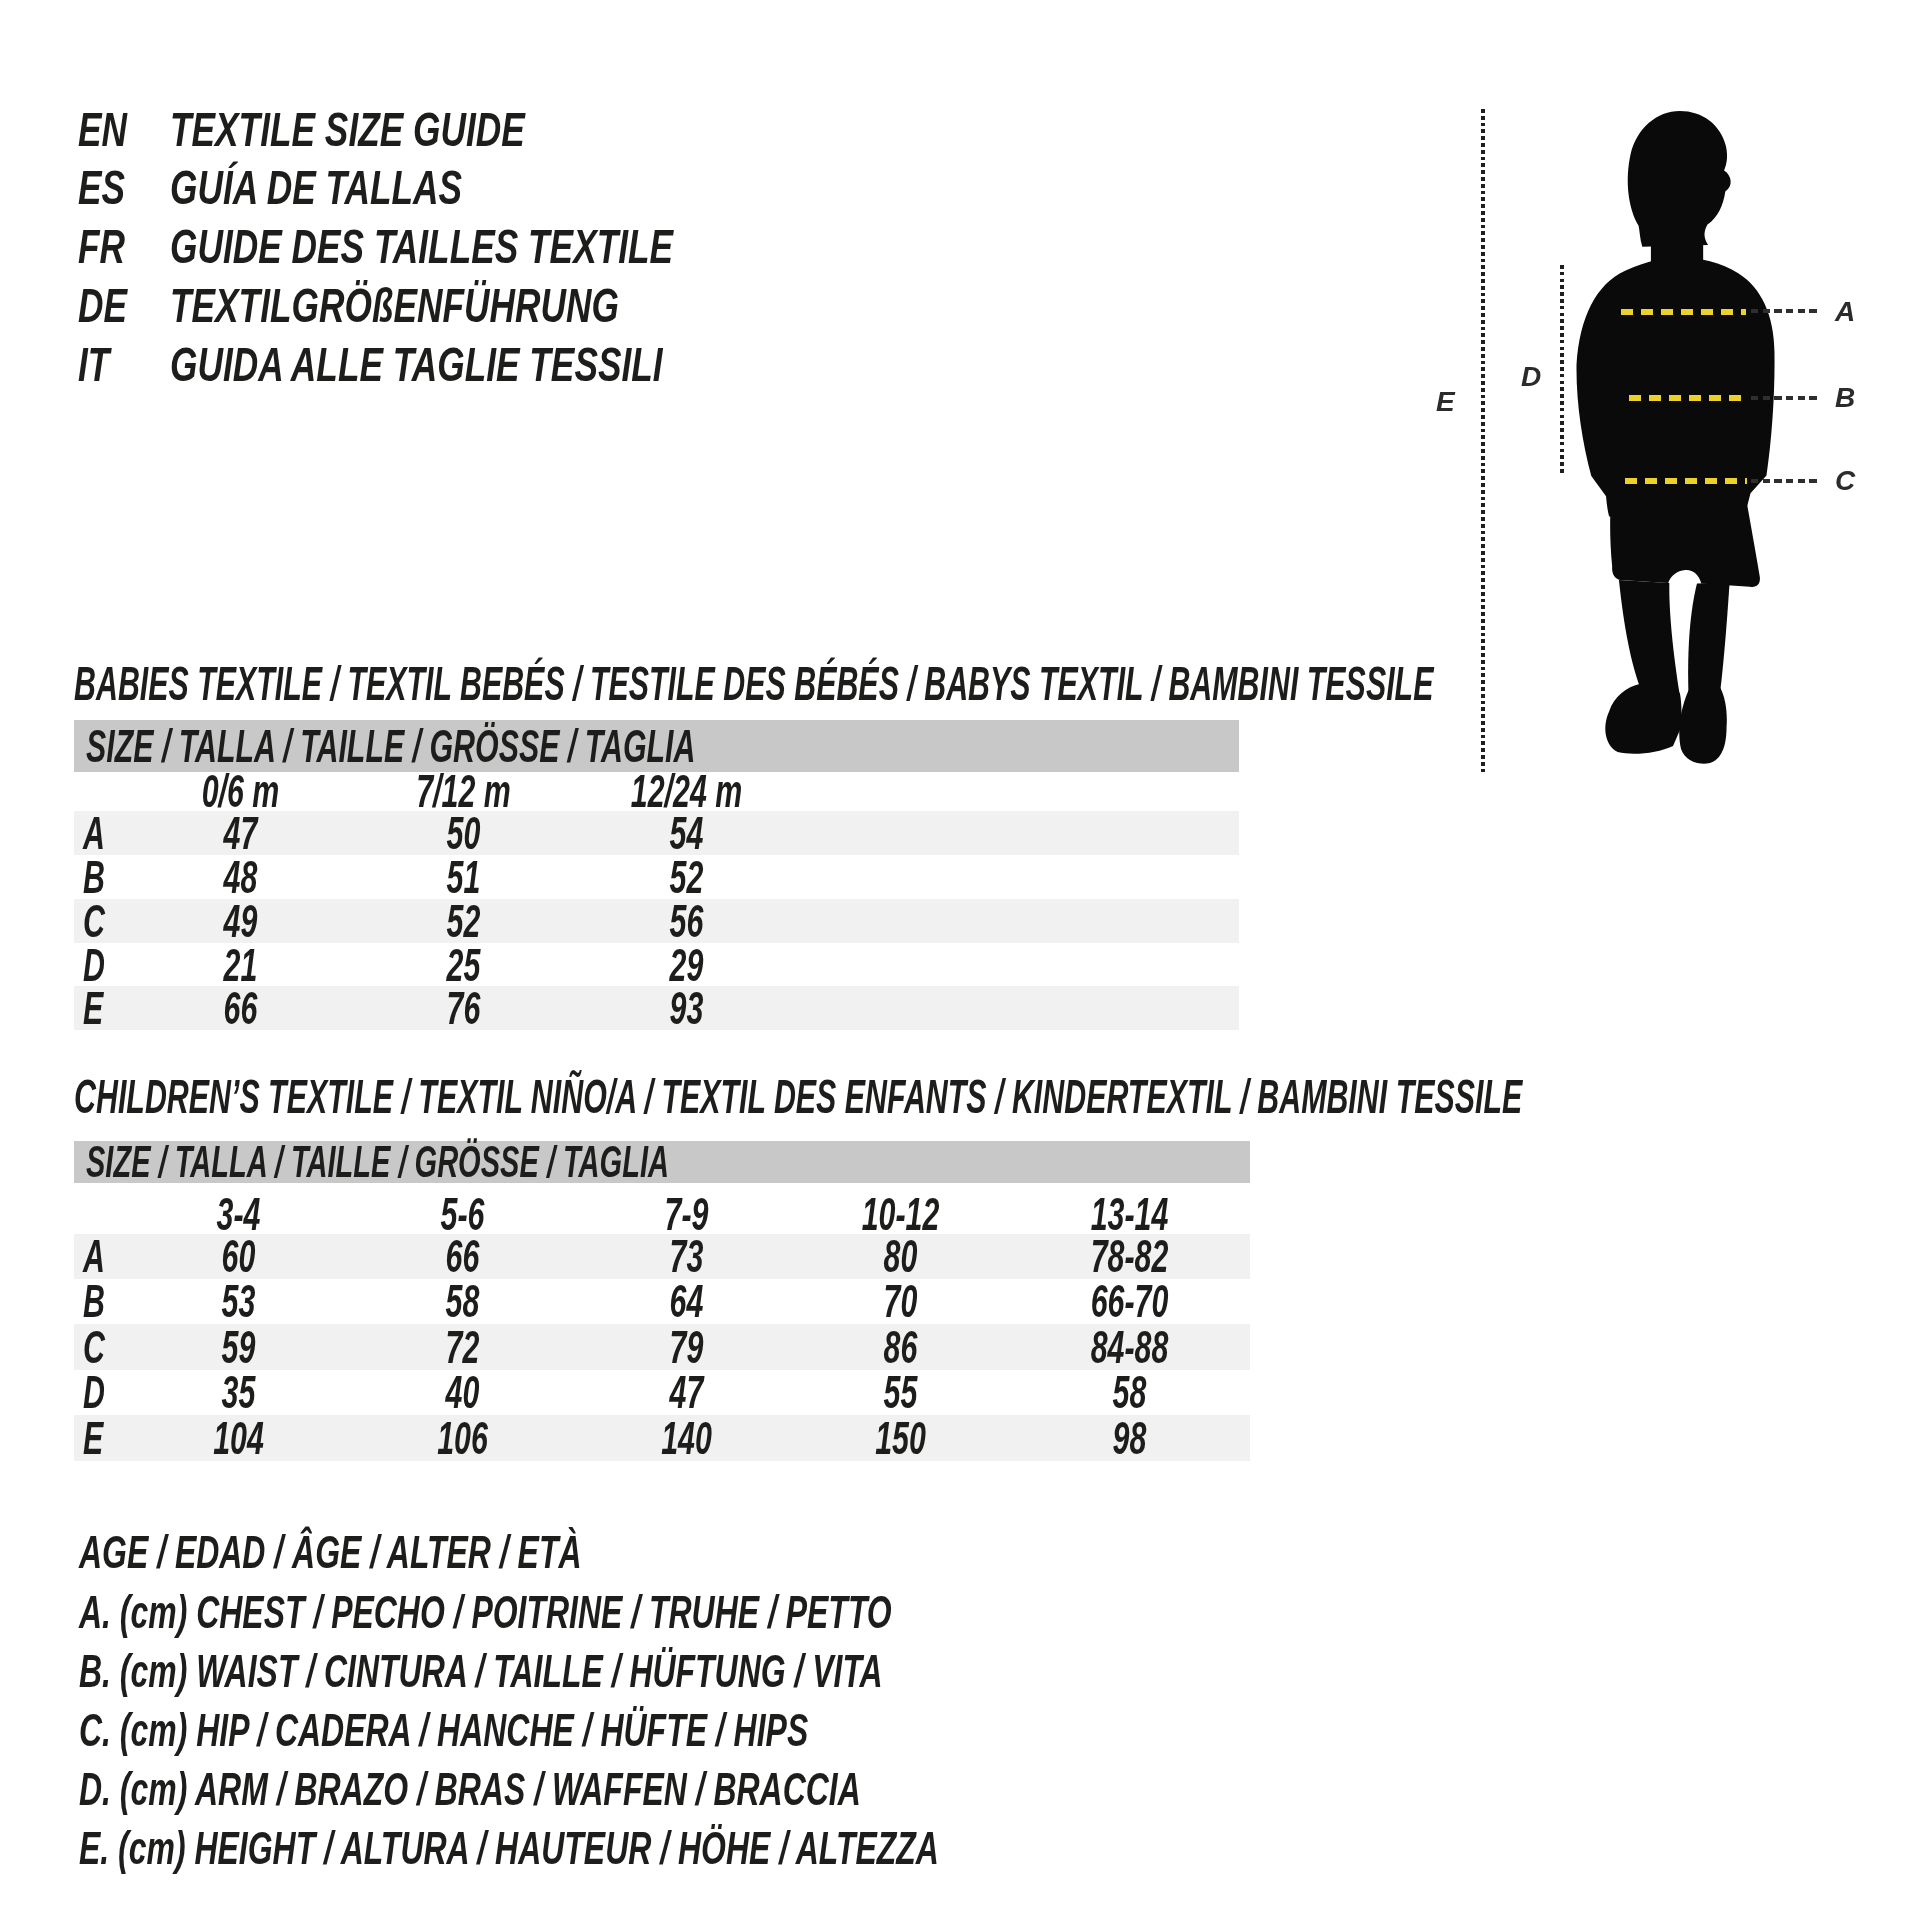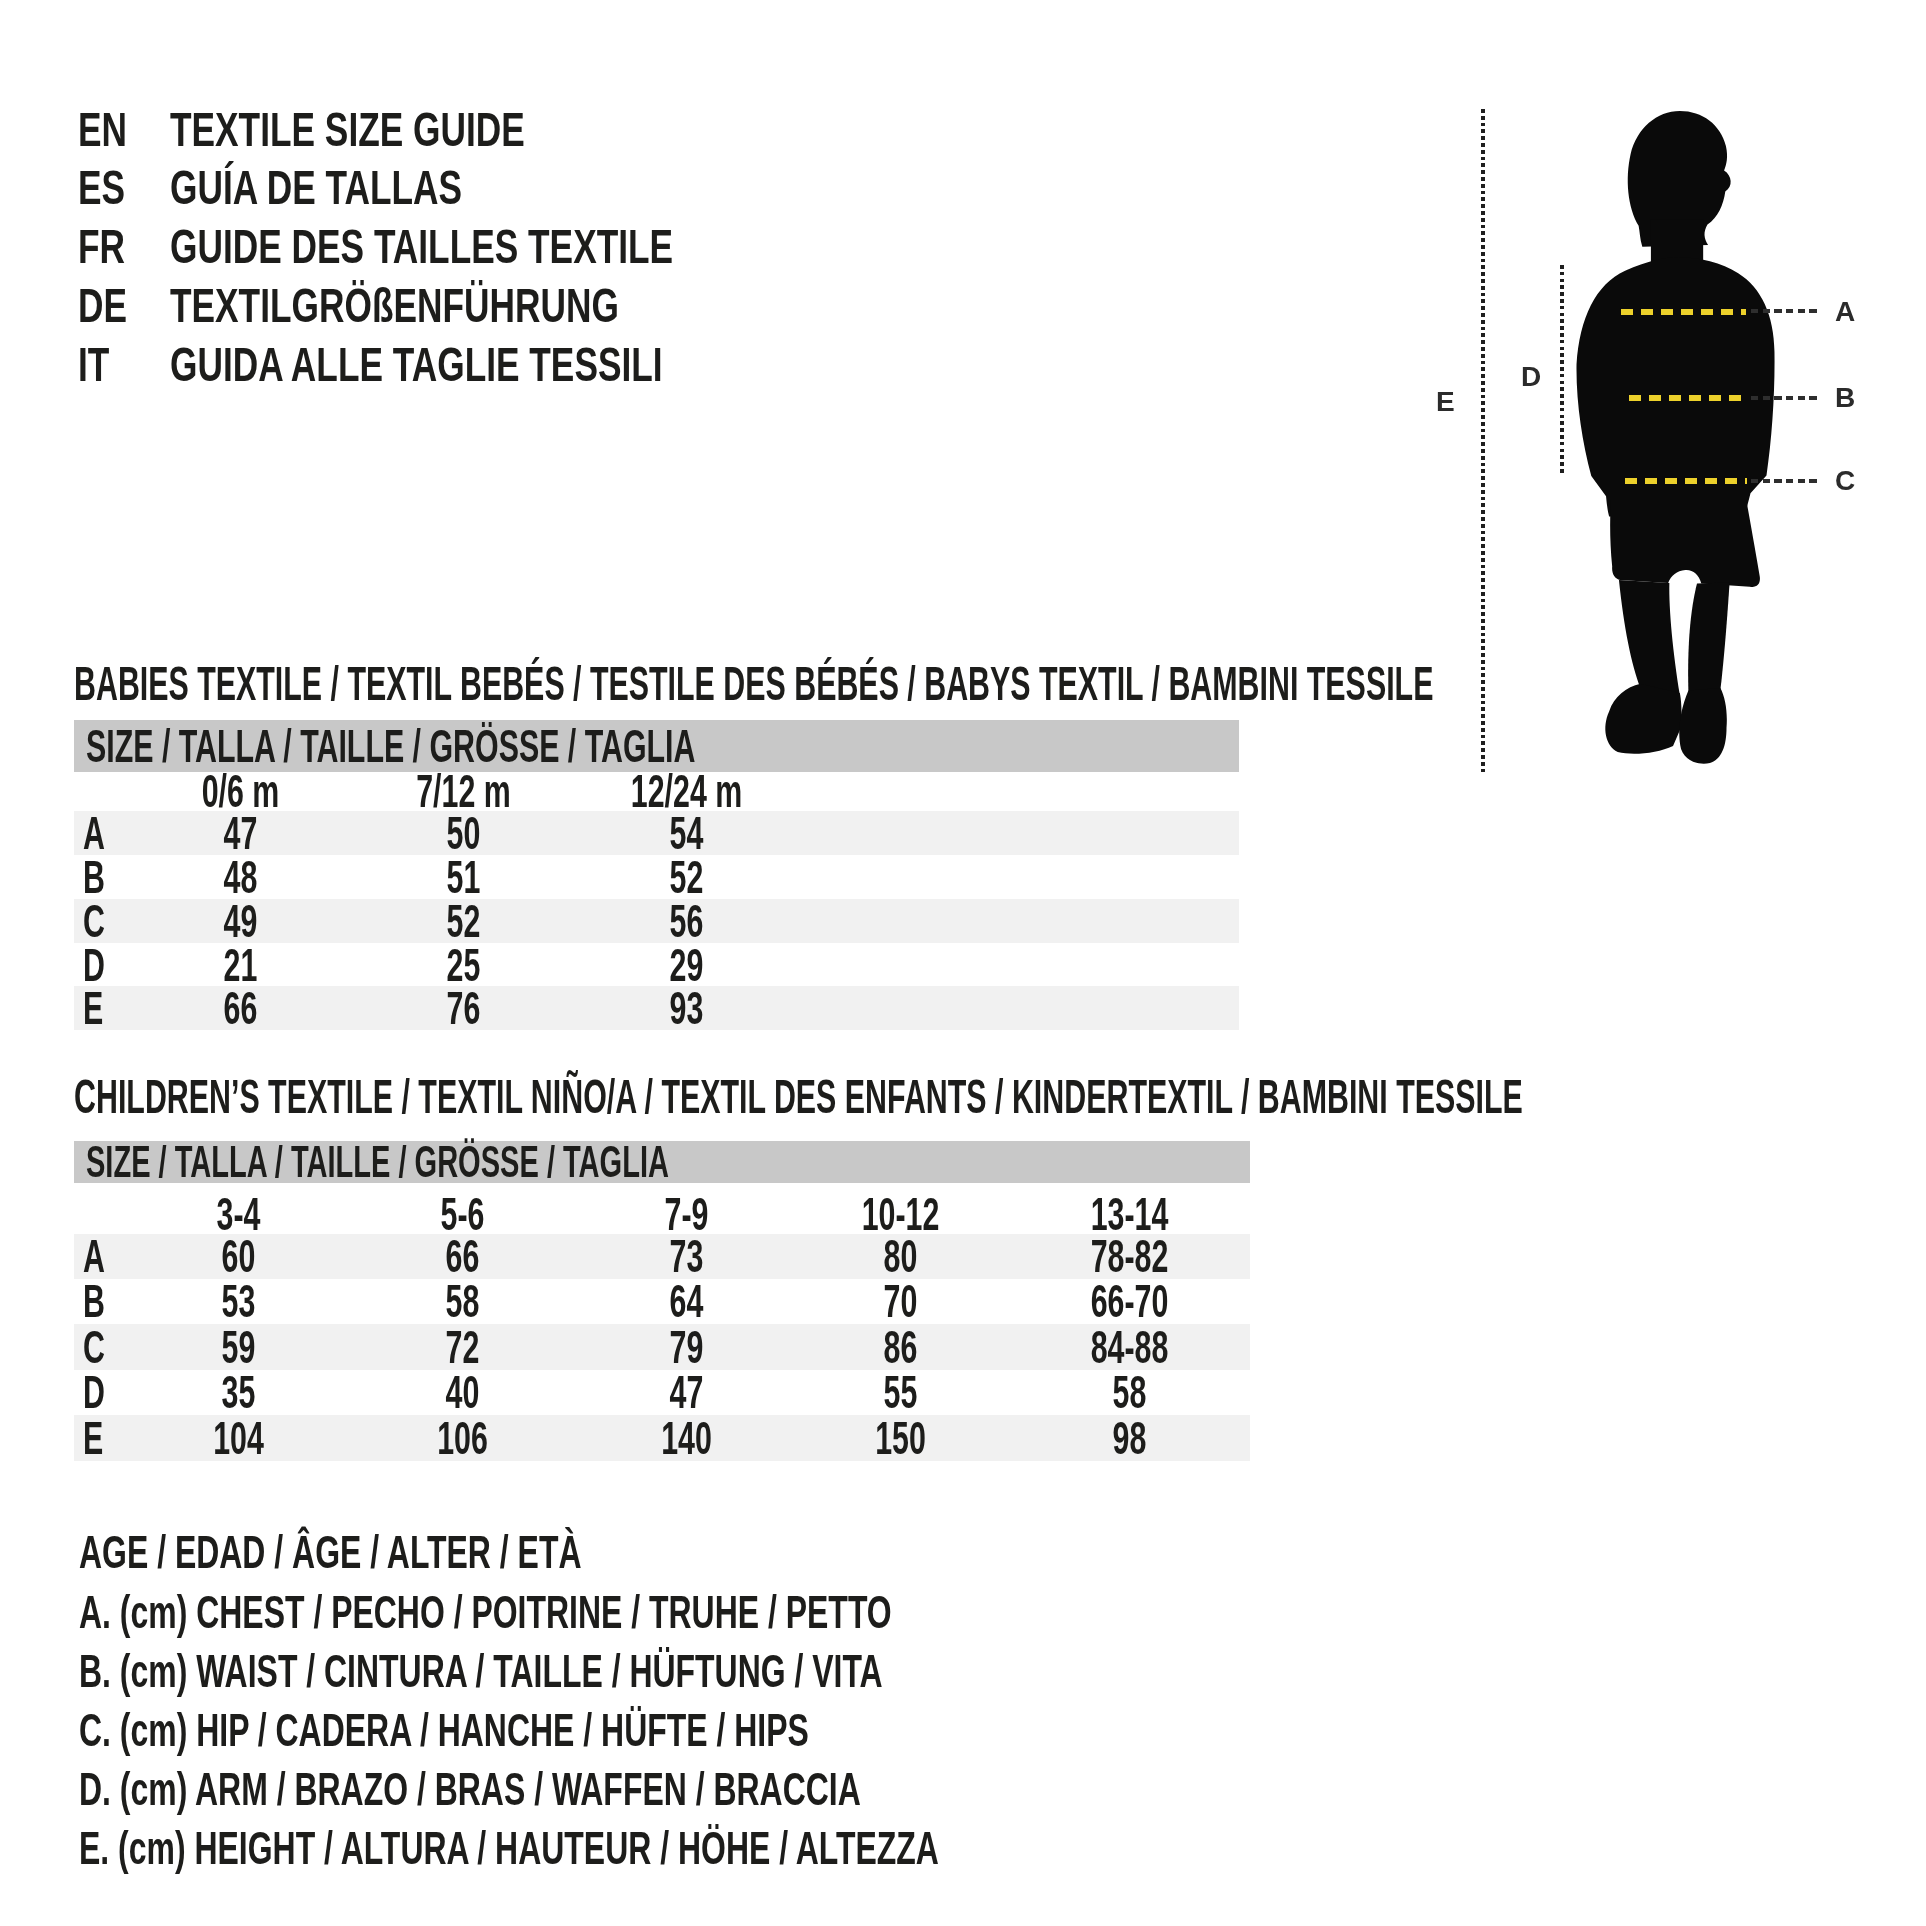--- a/index.html
+++ b/index.html
@@ -2,20 +2,21 @@
 <html style="font-size:10px"><head>
 <meta charset="utf-8">
 <style>
   html,body{margin:0;padding:0;background:#ffffff;}
   #canvas{
     position:relative;
     width:1926px;height:1926px;
     background:#ffffff;
     font-family:"Liberation Sans","DejaVu Sans",sans-serif;
     overflow:hidden;
+    font-style:italic;
   }
   .abs{position:absolute;}
   .t{font-weight:bold;color:#1d1d1b;white-space:nowrap;}
   
   .c72{transform:scaleX(.72);transform-origin:0 50%;}
   .c68{transform:scaleX(.68);transform-origin:0 50%;}
   .c66{transform:scaleX(.66);transform-origin:0 50%;}
   .c62{transform:scaleX(.62);transform-origin:0 50%;}
   .f80{font-size:49px;line-height:49px;}
   .f76{font-size:47px;line-height:49px;}

